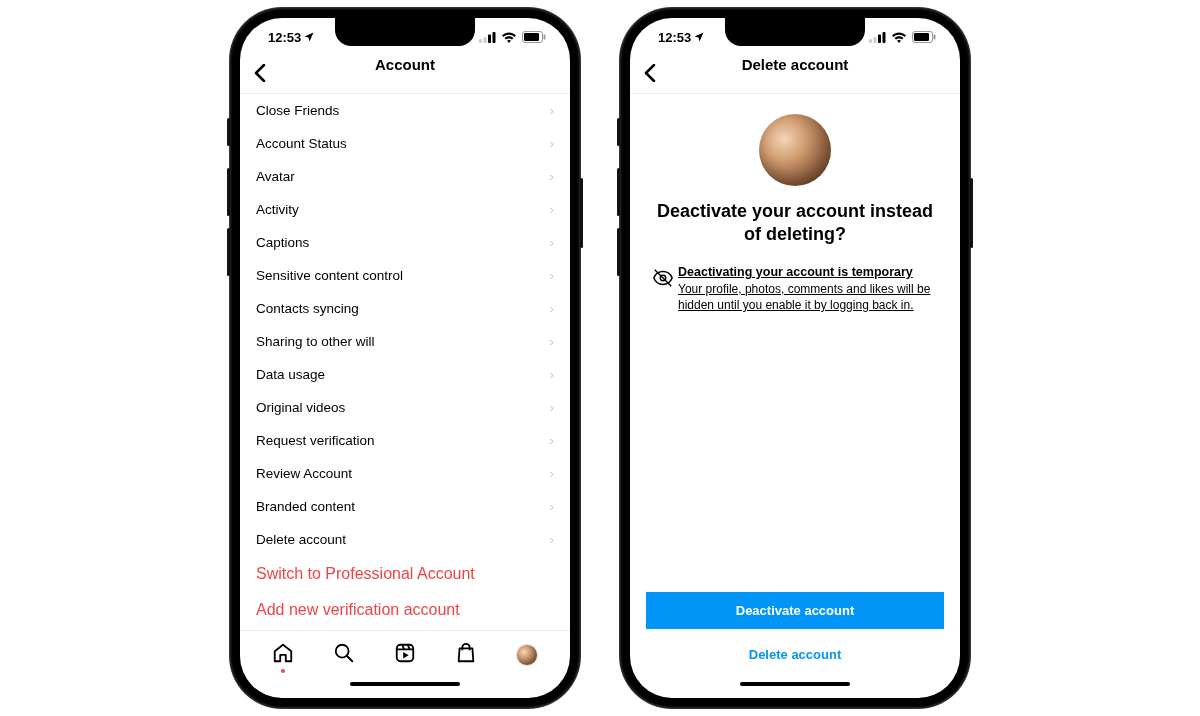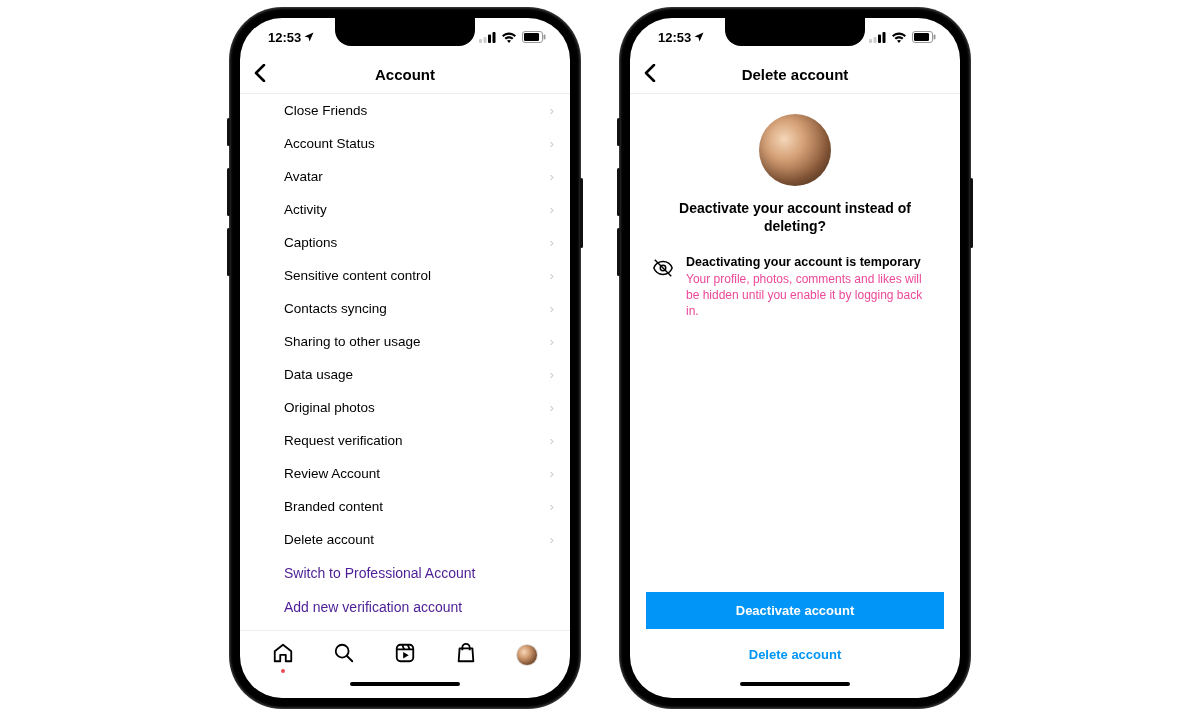--- a/index.html
+++ b/index.html
@@ -62,49 +62,49 @@
     font-size: 13px;
     font-weight: 600;
     flex-shrink: 0;
   }
   .status-left { display: flex; align-items: center; gap: 2px; }
   .status-right { display: flex; align-items: center; gap: 5px; }
   .status-right svg { display: block; }
   .nav-header {
     height: 38px;
     display: flex;
-    align-items: center;
+    align-items: flex-start;
     justify-content: center;
     position: relative;
     border-bottom: 1px solid #eee;
     flex-shrink: 0;
   }
   .nav-back {
     position: absolute;
     left: 14px;
     top: 50%;
     transform: translateY(-50%);
     cursor: pointer;
   }
   .nav-title { font-size: 15px; font-weight: 700; }
-  .content { flex: 1; overflow-y: auto; padding-left: 28px; }
+  .content { flex: 1; overflow-y: auto; }
   .list-row {
     display: flex;
     align-items: center;
     justify-content: space-between;
     padding: 9px 16px;
     font-size: 13.5px;
     cursor: pointer;
     color: #000;
   }
   .list-row .chev { color: #ccc; }
   .link-row {
     padding: 9px 16px;
-    font-size: 14px;
-    color: #4c1d95;
+    font-size: 16px;
+    color: #ef4444;
     cursor: pointer;
   }
   .tab-bar {
     height: 48px;
     border-top: 1px solid #eee;
     display: flex;
     align-items: center;
     justify-content: space-around;
     padding: 0 12px;
     flex-shrink: 0;
@@ -136,37 +136,38 @@
   }
   .avatar-lg {
     width: 72px;
     height: 72px;
     border-radius: 50%;
     background: radial-gradient(circle at 35% 35%, #f4d6b8 0%, #d4a076 30%, #8a5a3a 65%, #4a2f1a 100%);
     margin: 20px auto 14px;
     box-shadow: inset 0 -6px 12px rgba(0,0,0,.15);
   }
   .del-title {
-    font-size: 14px;
+    font-size: 18px;
     font-weight: 700;
     text-align: center;
     padding: 0 26px;
     line-height: 1.25;
     margin-bottom: 20px;
   }
   .info-row {
     display: flex;
-    gap: 12px;
+    gap: 4px;
     padding: 0 22px;
     margin-bottom: 16px;
+    text-decoration: underline;
   }
   .info-icon { flex-shrink: 0; width: 22px; padding-top: 2px; }
   .info-text { flex: 1; }
   .info-heading { font-size: 12.5px; font-weight: 700; margin-bottom: 2px; }
-  .info-body { font-size: 12px; color: #ec4899; line-height: 1.35; }
+  .info-body { font-size: 12px; color: #000000; line-height: 1.35; }
   .btn-primary {
     margin: 6px 16px 4px;
     background: #0095f6;
     color: #fff;
     font-weight: 600;
     font-size: 13px;
     text-align: center;
     padding: 11px;
     border-radius: 0;
     cursor: pointer;
@@ -258,29 +259,29 @@
         </div>
       <div class="list-row">
           <span>Sensitive content control</span>
           <span class="chev">›</span>
         </div>
       <div class="list-row">
           <span>Contacts syncing</span>
           <span class="chev">›</span>
         </div>
       <div class="list-row">
-          <span>Sharing to other usage</span>
+          <span>Sharing to other will</span>
           <span class="chev">›</span>
         </div>
       <div class="list-row">
           <span>Data usage</span>
           <span class="chev">›</span>
         </div>
       <div class="list-row">
-          <span>Original photos</span>
+          <span>Original videos</span>
           <span class="chev">›</span>
         </div>
       <div class="list-row">
           <span>Request verification</span>
           <span class="chev">›</span>
         </div>
       <div class="list-row">
           <span>Review Account</span>
           <span class="chev">›</span>
         </div>

